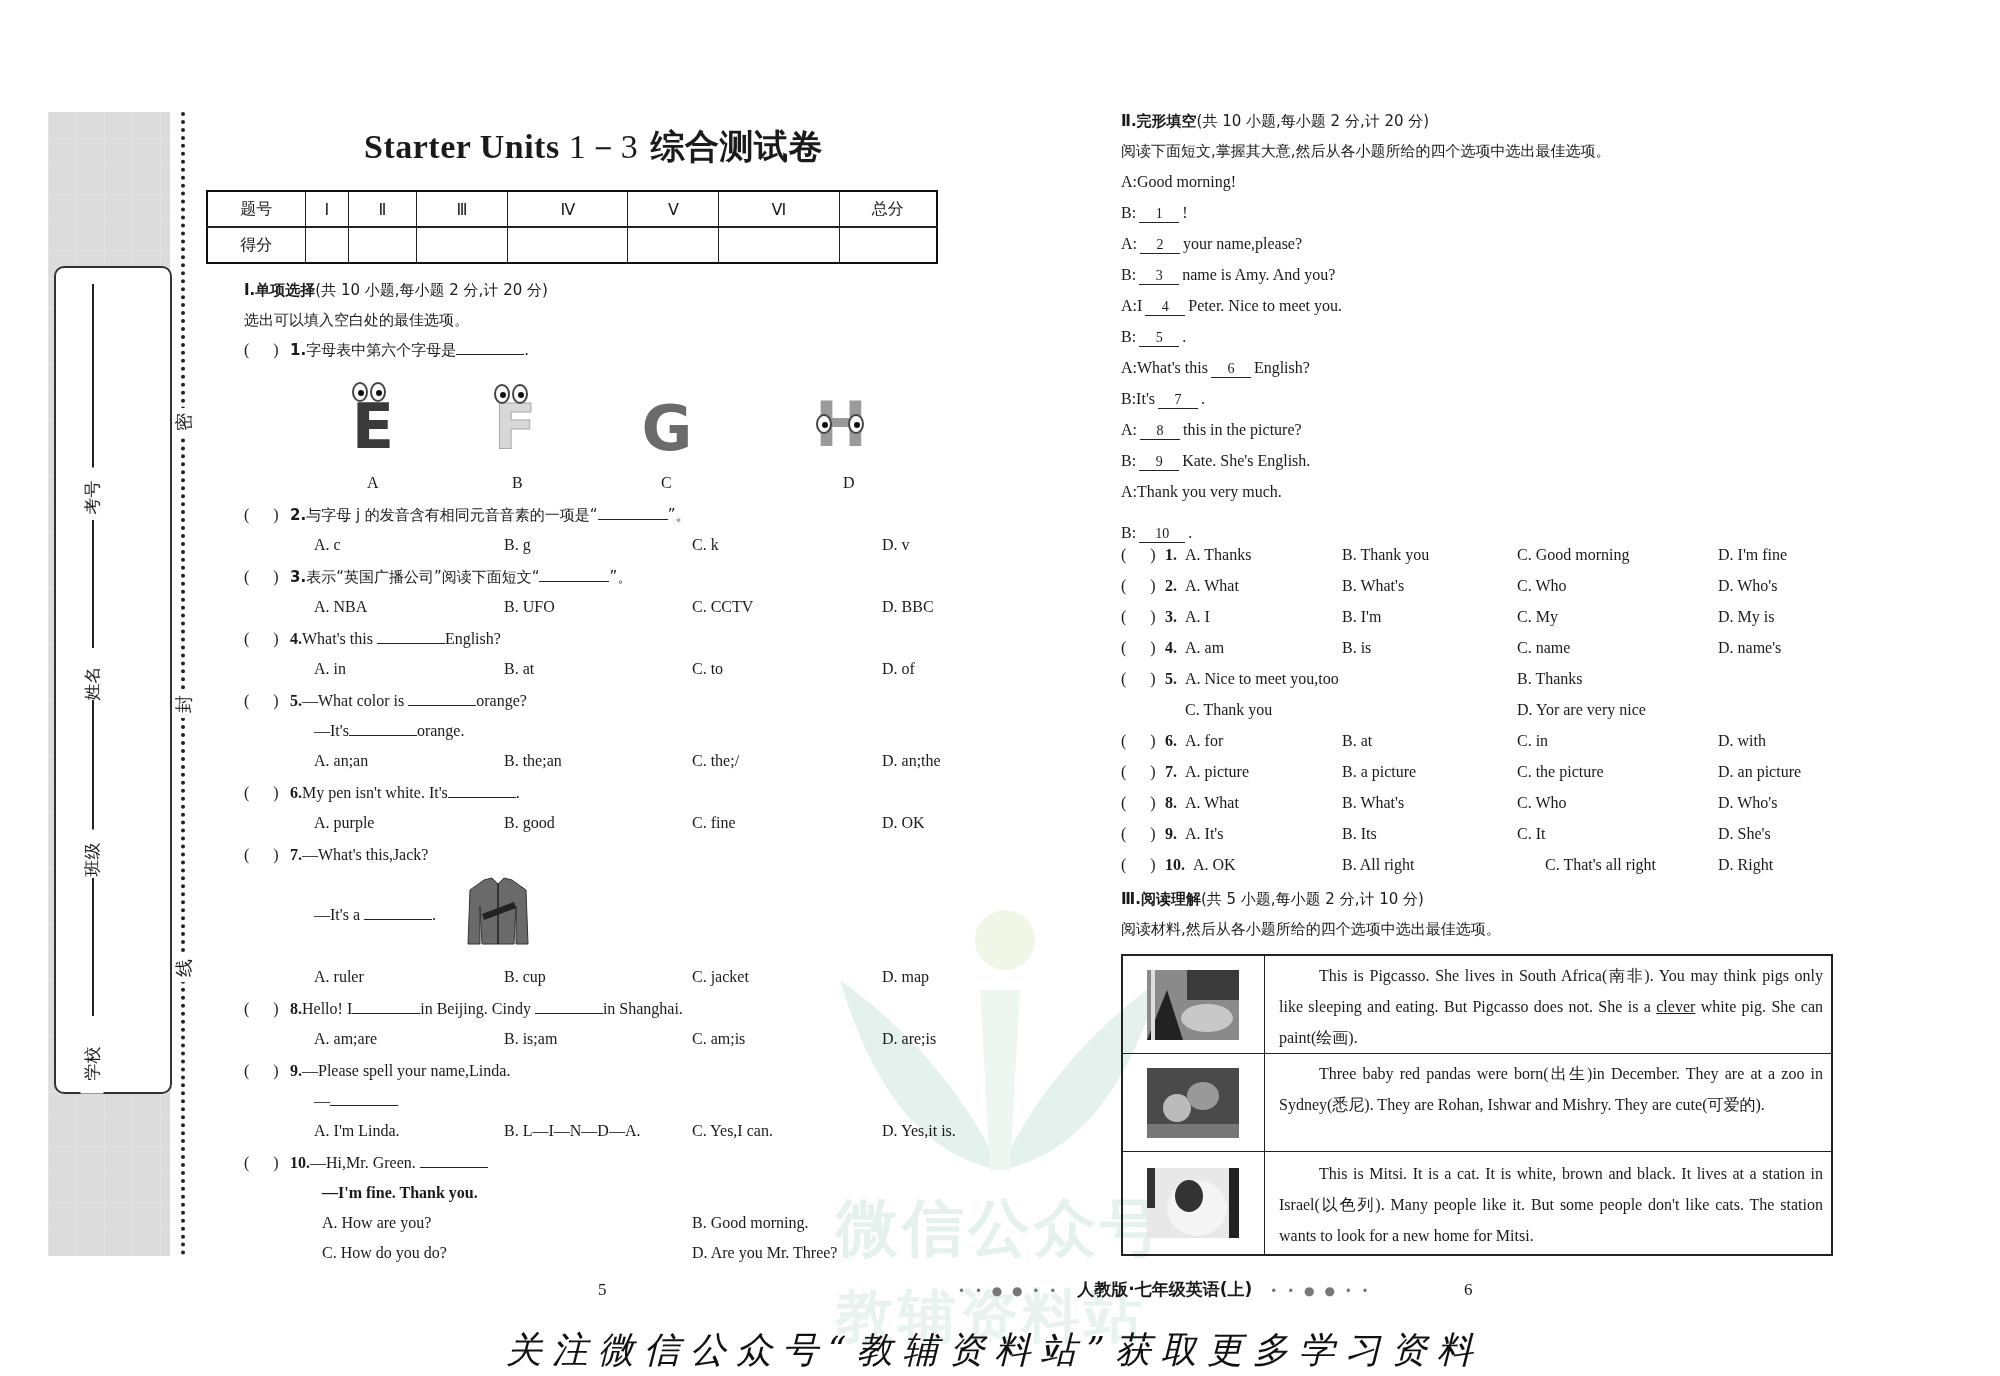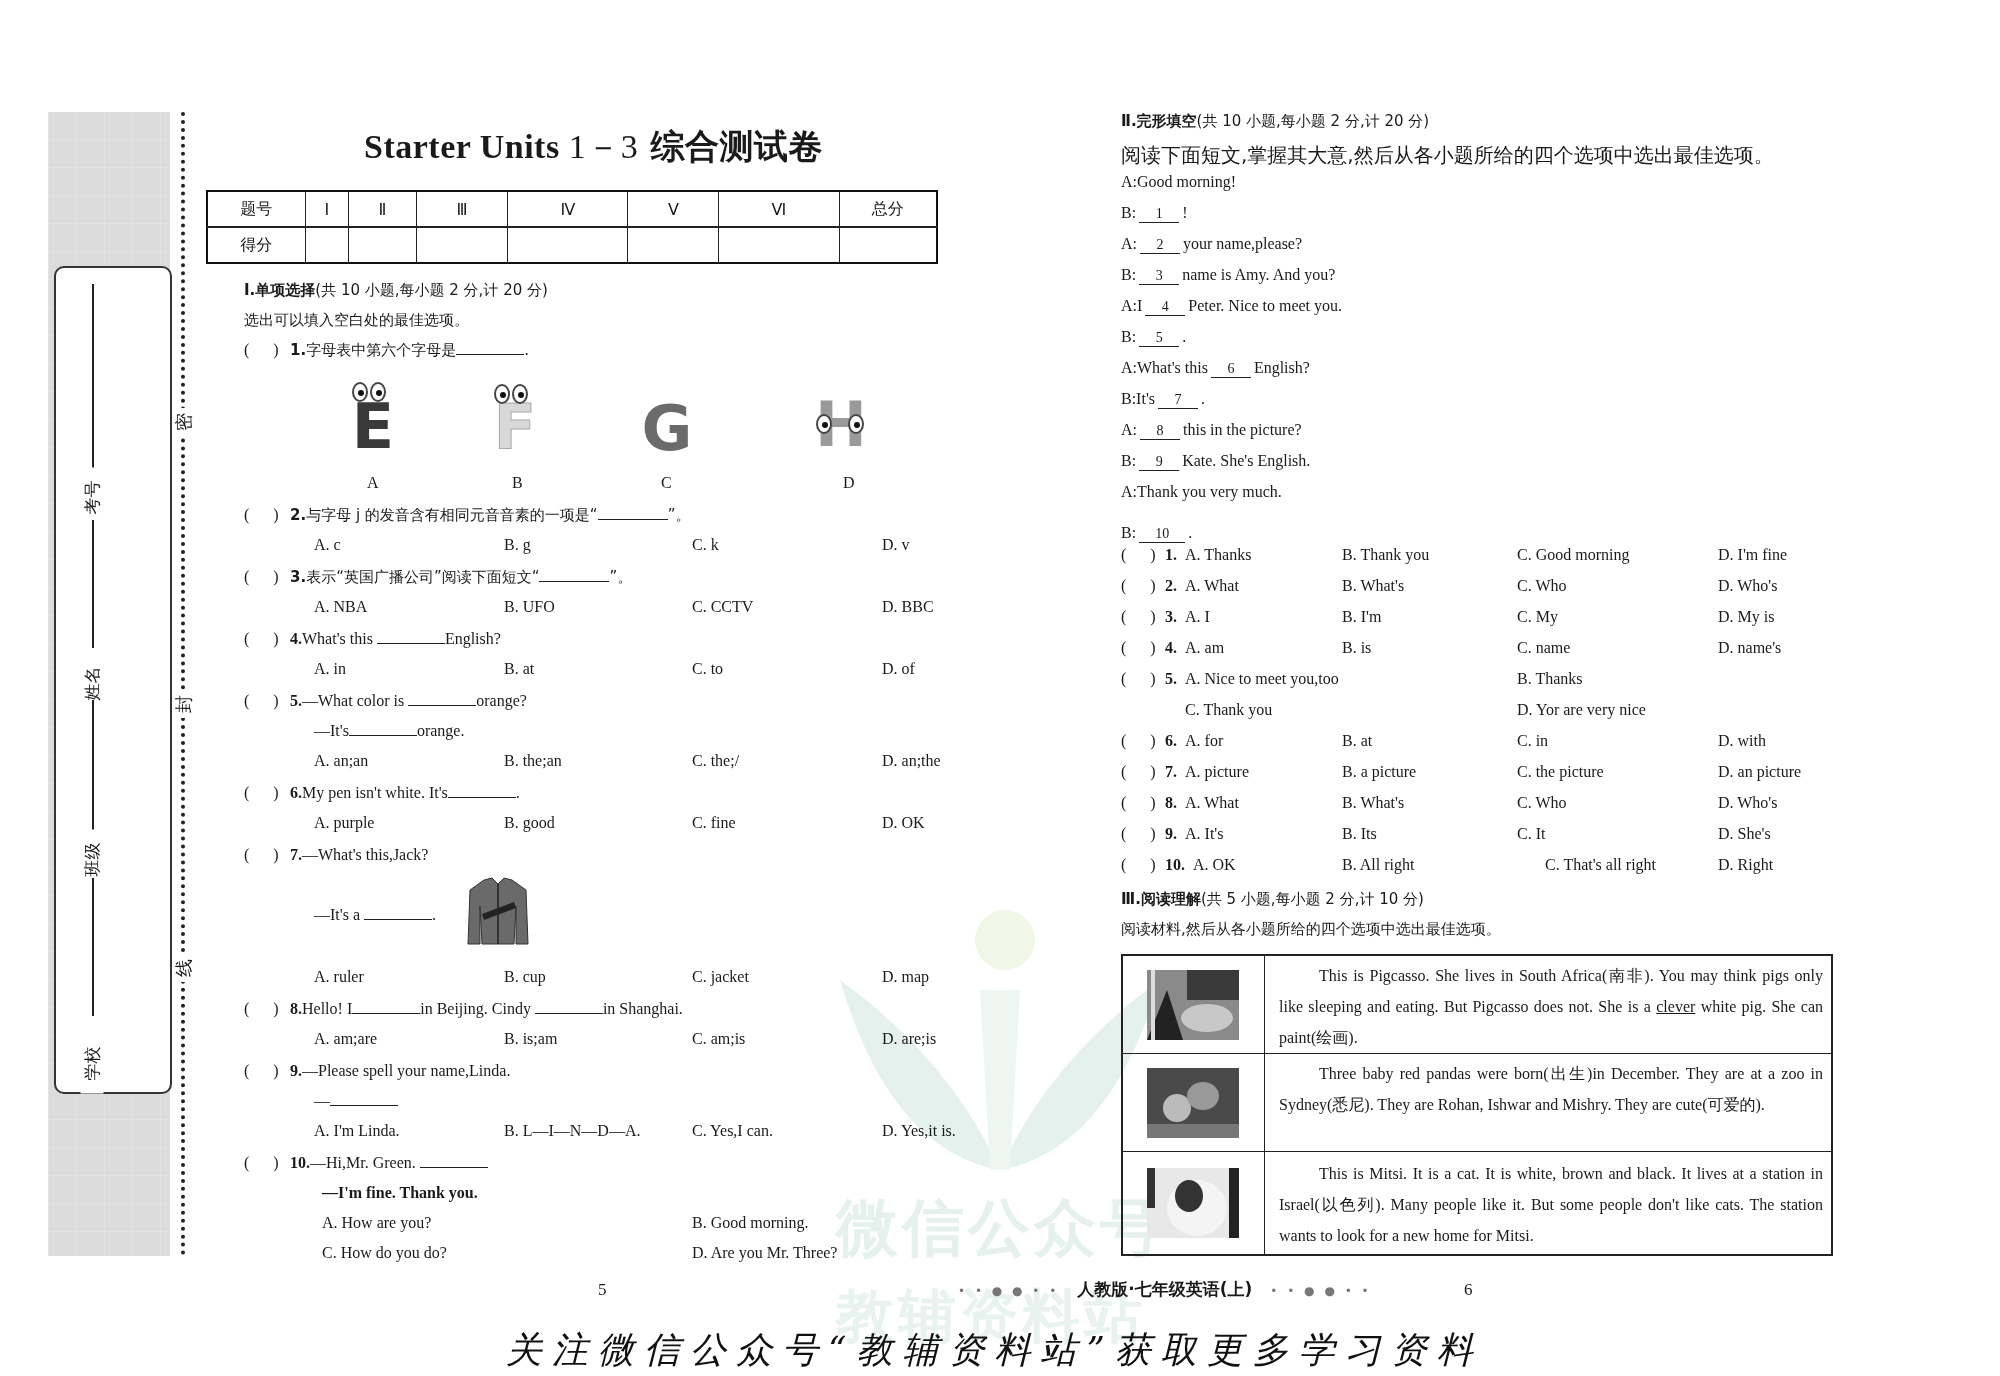--- a/index.html
+++ b/index.html
@@ -215,21 +215,21 @@
 
 <div class="paren" style="left:244px;top:1154px;">(&nbsp;&nbsp;&nbsp;&nbsp;&nbsp;&nbsp;)</div>
 <div class="txt" style="left:290px;top:1154px;"><span class="qn">10.</span><span>—Hi,Mr. Green.</span> <span class="blank" style="width:68px"></span></div>
 <div class="txt" style="left:322px;top:1184px;font-weight:bold;">—I'm fine. Thank you.</div>
 <div class="opt" style="left:322px;top:1214px;">A. How are you?</div>
 <div class="opt" style="left:692px;top:1214px;">B. Good morning.</div>
 <div class="opt" style="left:322px;top:1244px;">C. How do you do?</div>
 <div class="opt" style="left:692px;top:1244px;">D. Are you Mr. Three?</div>
 
 <div class="txt sec-head" style="left:1121px;top:112px;"><b>Ⅱ.完形填空</b><span>(共 10 小题,每小题 2 分,计 20 分)</span></div>
-<div class="txt cn" style="left:1121px;top:142px;font-size:20px;">阅读下面短文,掌握其大意,然后从各小题所给的四个选项中选出最佳选项。</div>
+<div class="txt cn" style="left:1121px;top:142px;font-size:15px;">阅读下面短文,掌握其大意,然后从各小题所给的四个选项中选出最佳选项。</div>
 
 <div id="cloze">
     <div class="cloze-line" style="top: 173px;"><span>A:Good morning!</span><span></span></div>
     <div class="cloze-line" style="top: 204px;"><span>B:</span><span class="cb" style="width: 40px; margin: 0px 3px;">1</span><span>!</span></div>
     <div class="cloze-line" style="top: 235px;"><span>A:</span><span class="cb" style="width: 40px; margin: 0px 3px;">2</span><span>your name,please?</span></div>
     <div class="cloze-line" style="top: 266px;"><span>B:</span><span class="cb" style="width: 40px; margin: 0px 3px;">3</span><span>name is Amy. And you?</span></div>
     <div class="cloze-line" style="top: 297px;"><span>A:I</span><span class="cb" style="width: 40px; margin: 0px 3px;">4</span><span>Peter. Nice to meet you.</span></div>
     <div class="cloze-line" style="top: 328px;"><span>B:</span><span class="cb" style="width: 40px; margin: 0px 3px;">5</span><span>.</span></div>
     <div class="cloze-line" style="top: 359px;"><span>A:What's this</span><span class="cb" style="width: 40px; margin: 0px 3px;">6</span><span>English?</span></div>
     <div class="cloze-line" style="top: 390px;"><span>B:It's</span><span class="cb" style="width: 40px; margin: 0px 3px;">7</span><span>.</span></div>

